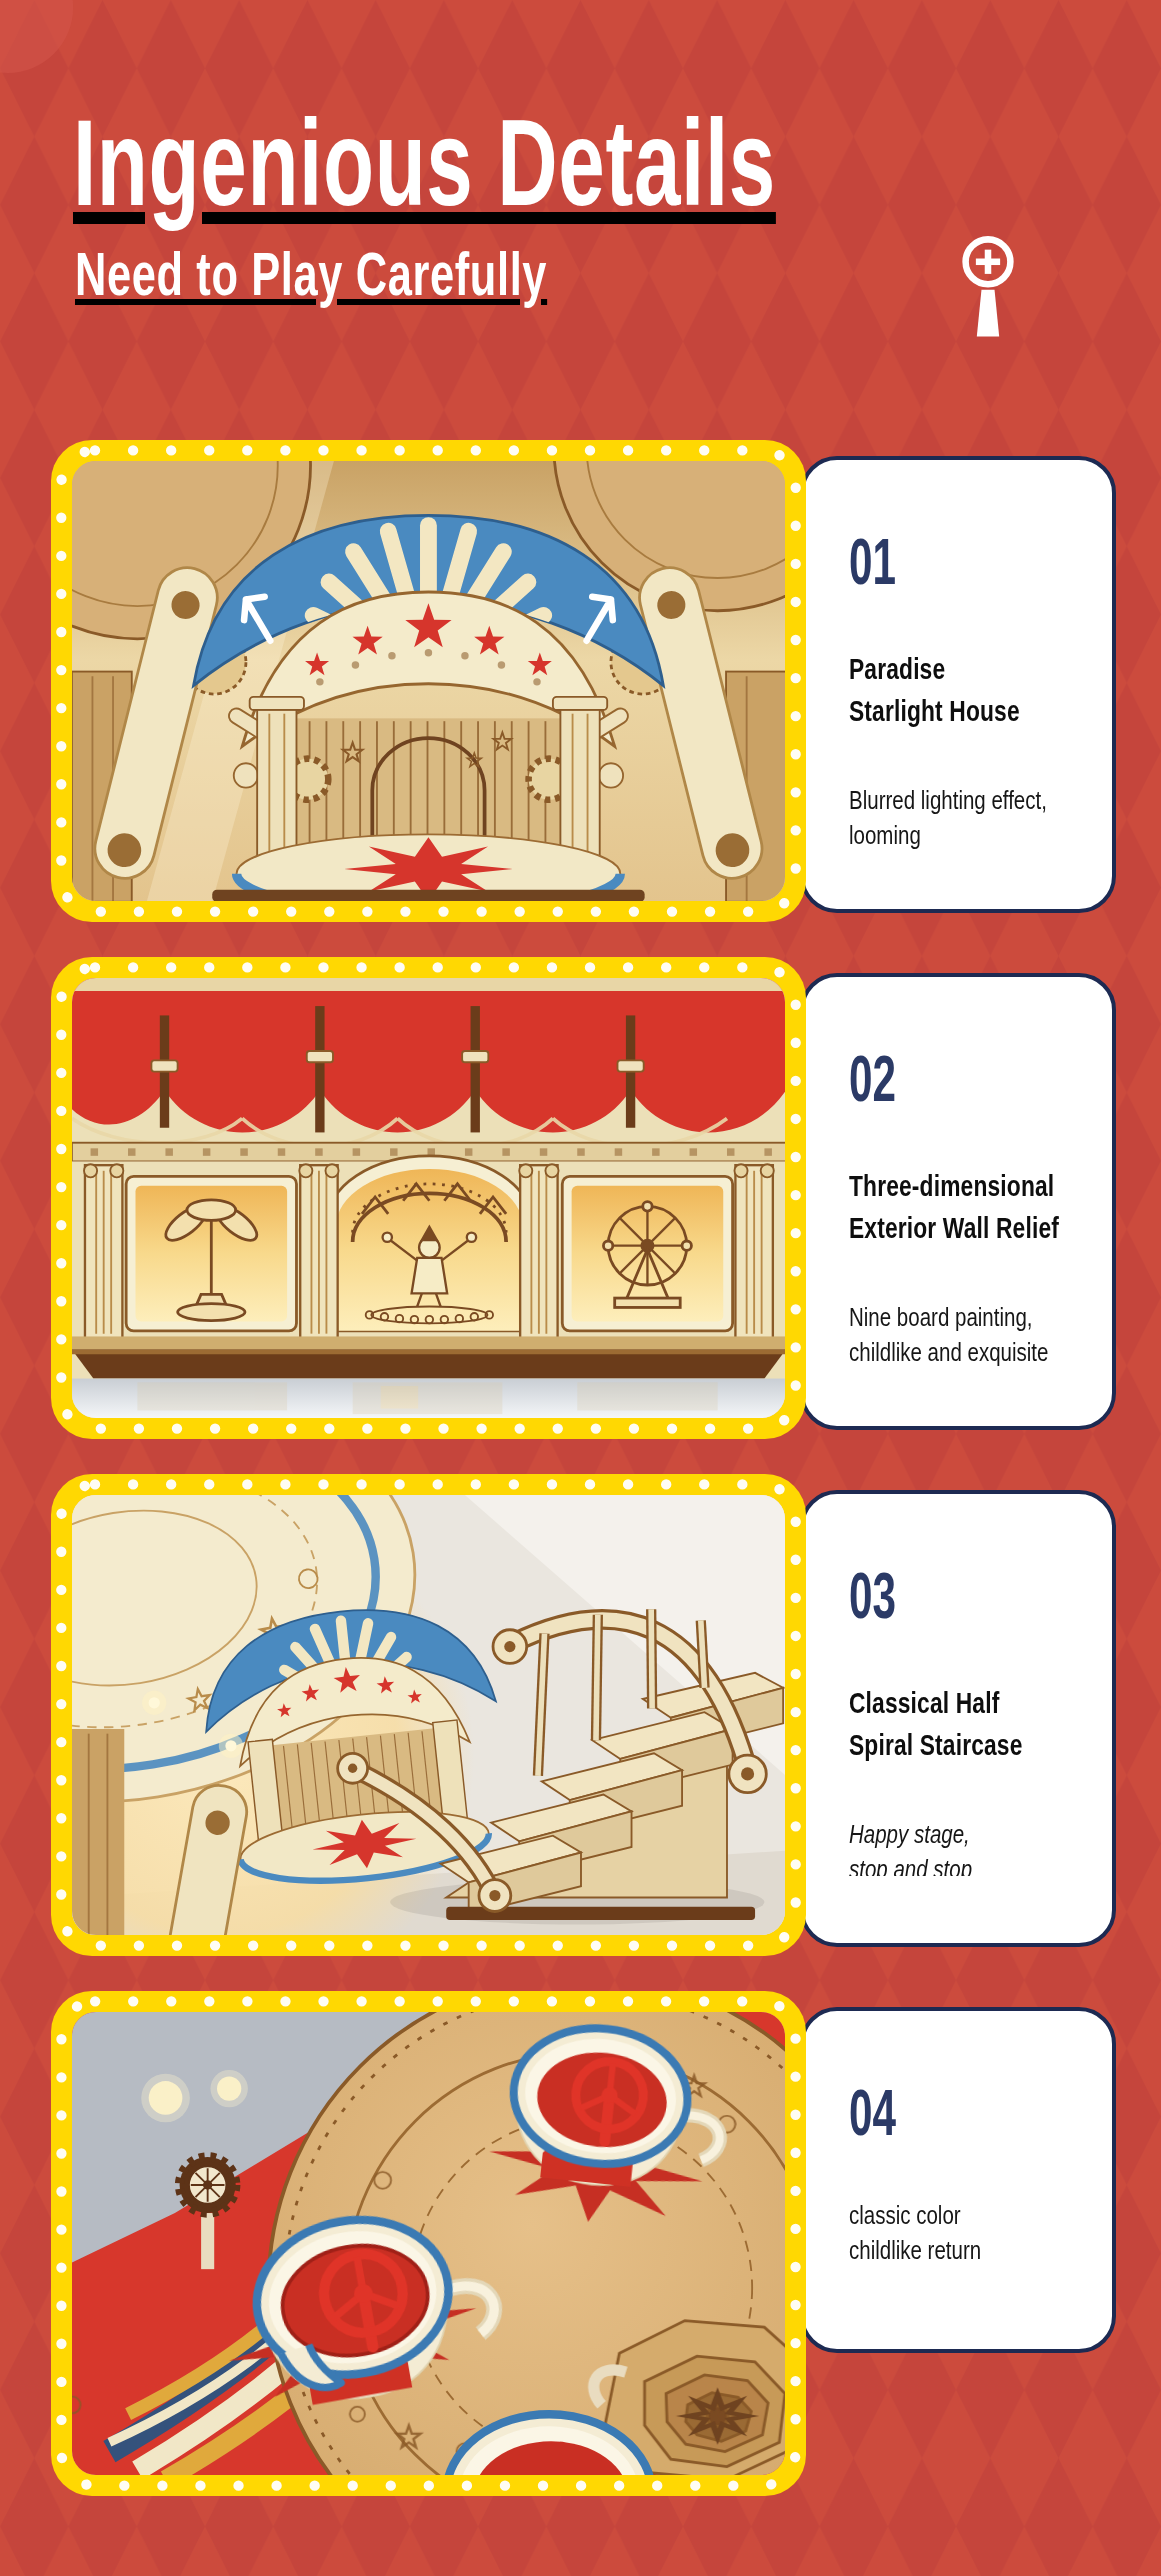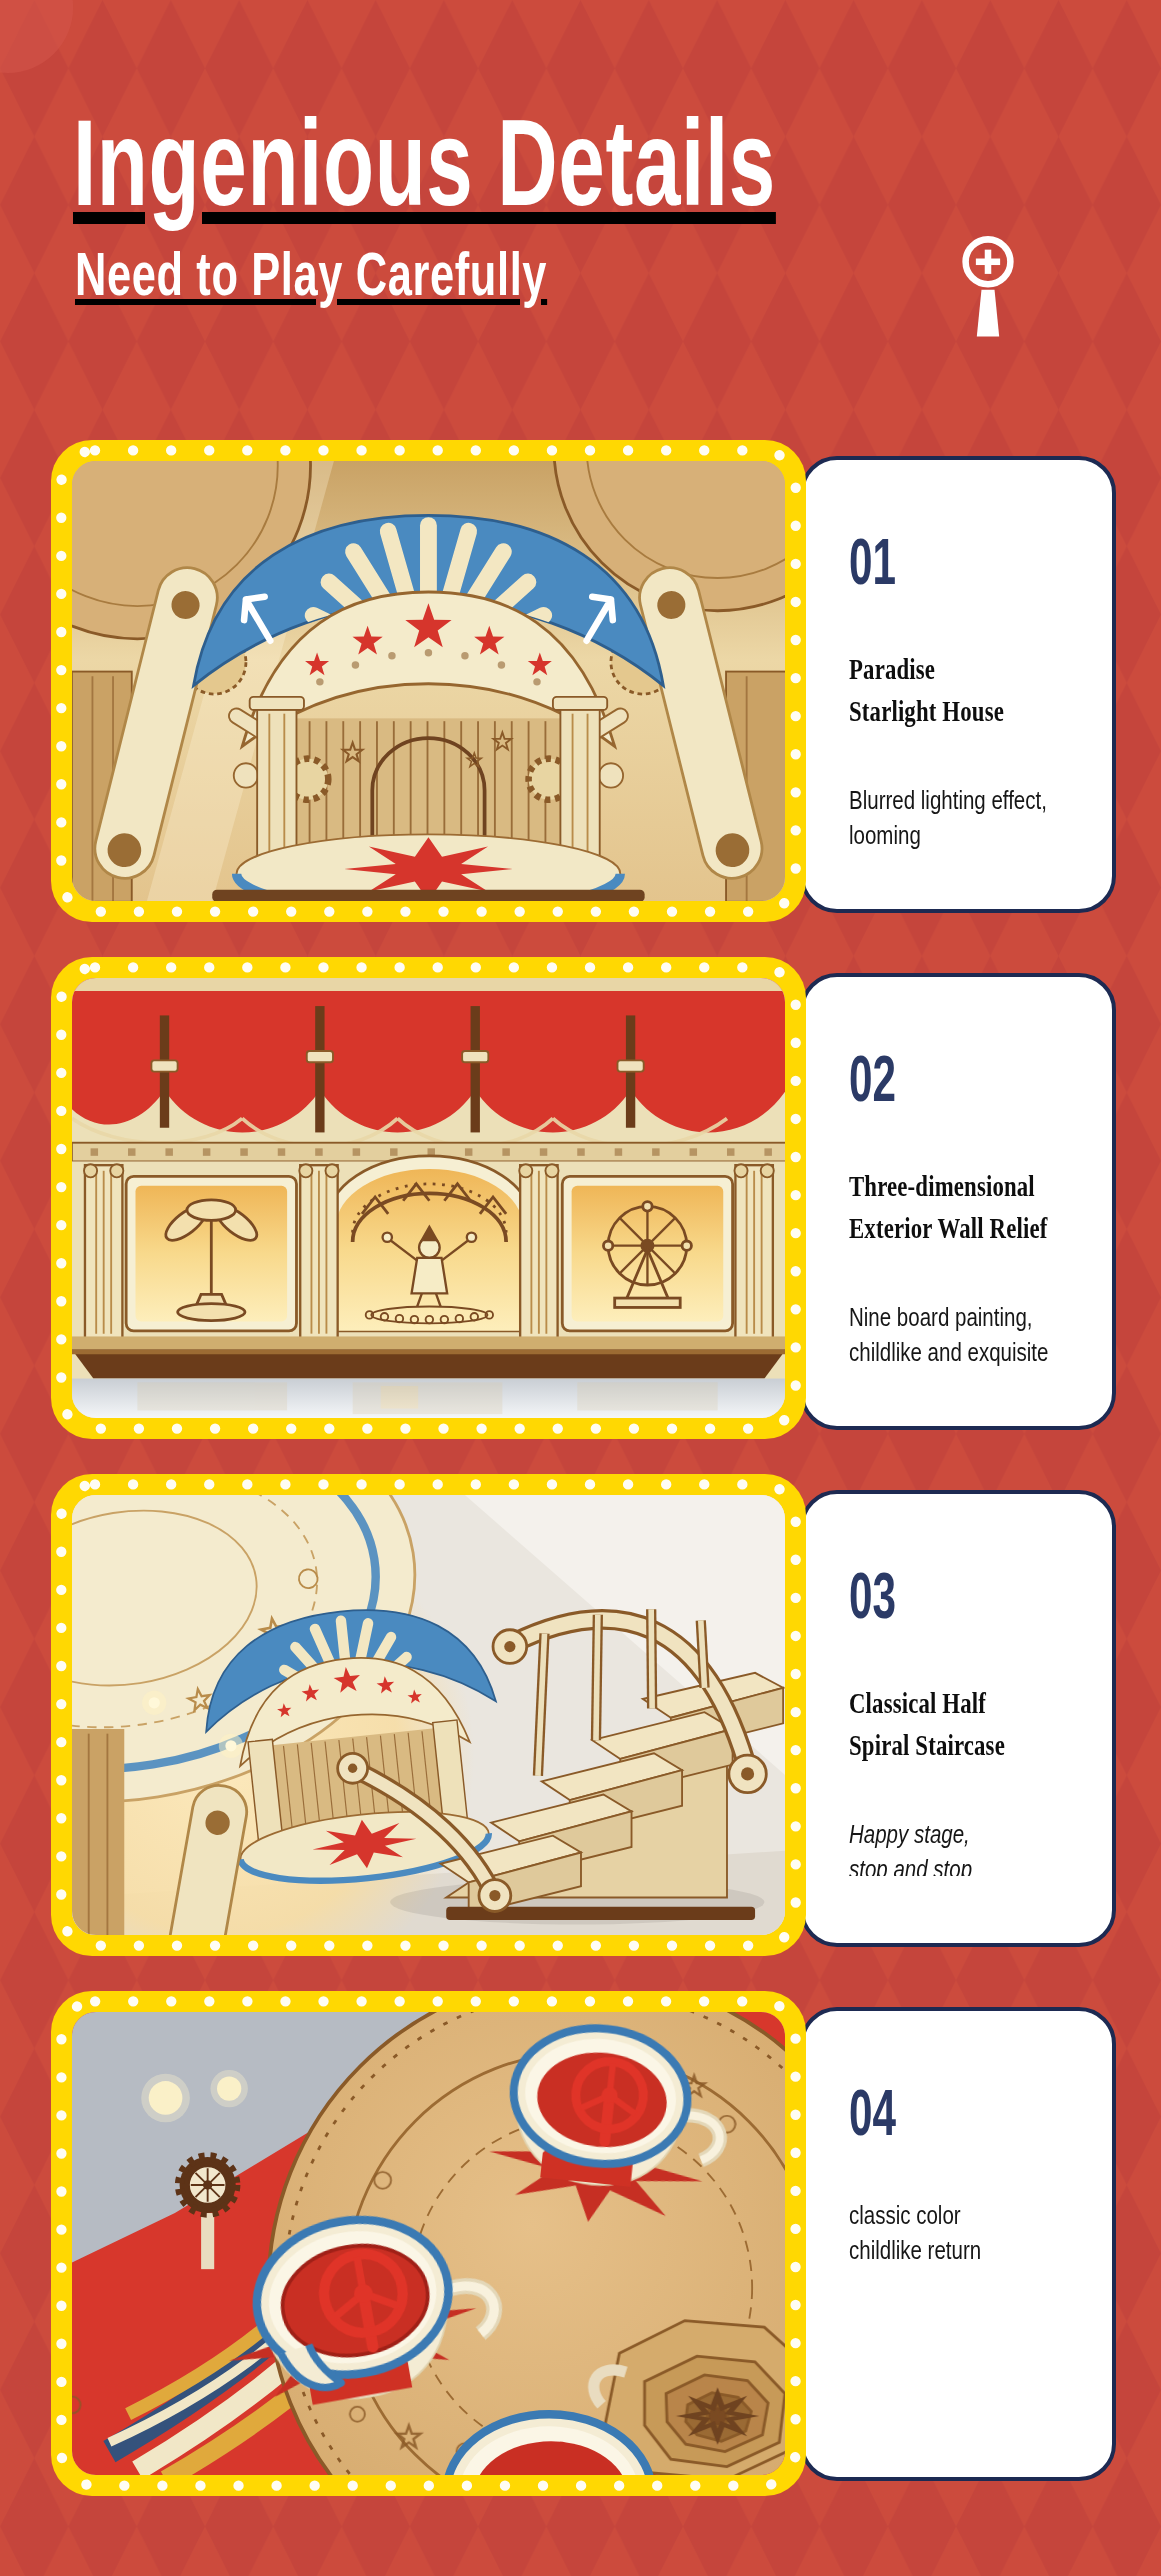--- a/index.html
+++ b/index.html
@@ -25,26 +25,26 @@
   .detail-section.s1{top:440px;}
   .detail-section.s2{top:957px;}
   .detail-section.s3{top:1474px;}
   .detail-section.s4{top:1991px;height:505px;}
   
   .info-card{
     position:absolute;left:800px;top:16px;width:316px;height:457px;z-index:1;
     background:#ffffff;border:4.7px solid #1d2a52;border-radius:37px;
     box-sizing:border-box;padding:69px 18.7px 0 45px;
   }
-  .s4 .info-card{height:474px;}
+  .s4 .info-card{height:346px;}
   .card-num{
     font-weight:700;font-size:64px;line-height:1.05;color:#2b3a66;
     transform:scaleX(.66);transform-origin:0 0;white-space:nowrap;
   }
-  .card-title{margin-top:52px;font-family:Liberation Serif, serif;}
+  .card-title{margin-top:52px;}
   .card-title .tl{
     font-weight:700;font-size:30px;line-height:42px;color:#0e0e0e;
     transform:scaleX(.76);transform-origin:0 0;white-space:nowrap;letter-spacing:0.2px;
   }
   .card-sub{margin-top:51px;}
   .card-sub .sl{
     font-weight:400;font-size:25px;line-height:35px;color:#161616;
     transform:scaleX(.82);transform-origin:0 0;white-space:nowrap;
   }
   .card-sub.clipped{max-height:59px;overflow:hidden;font-style:italic;}

